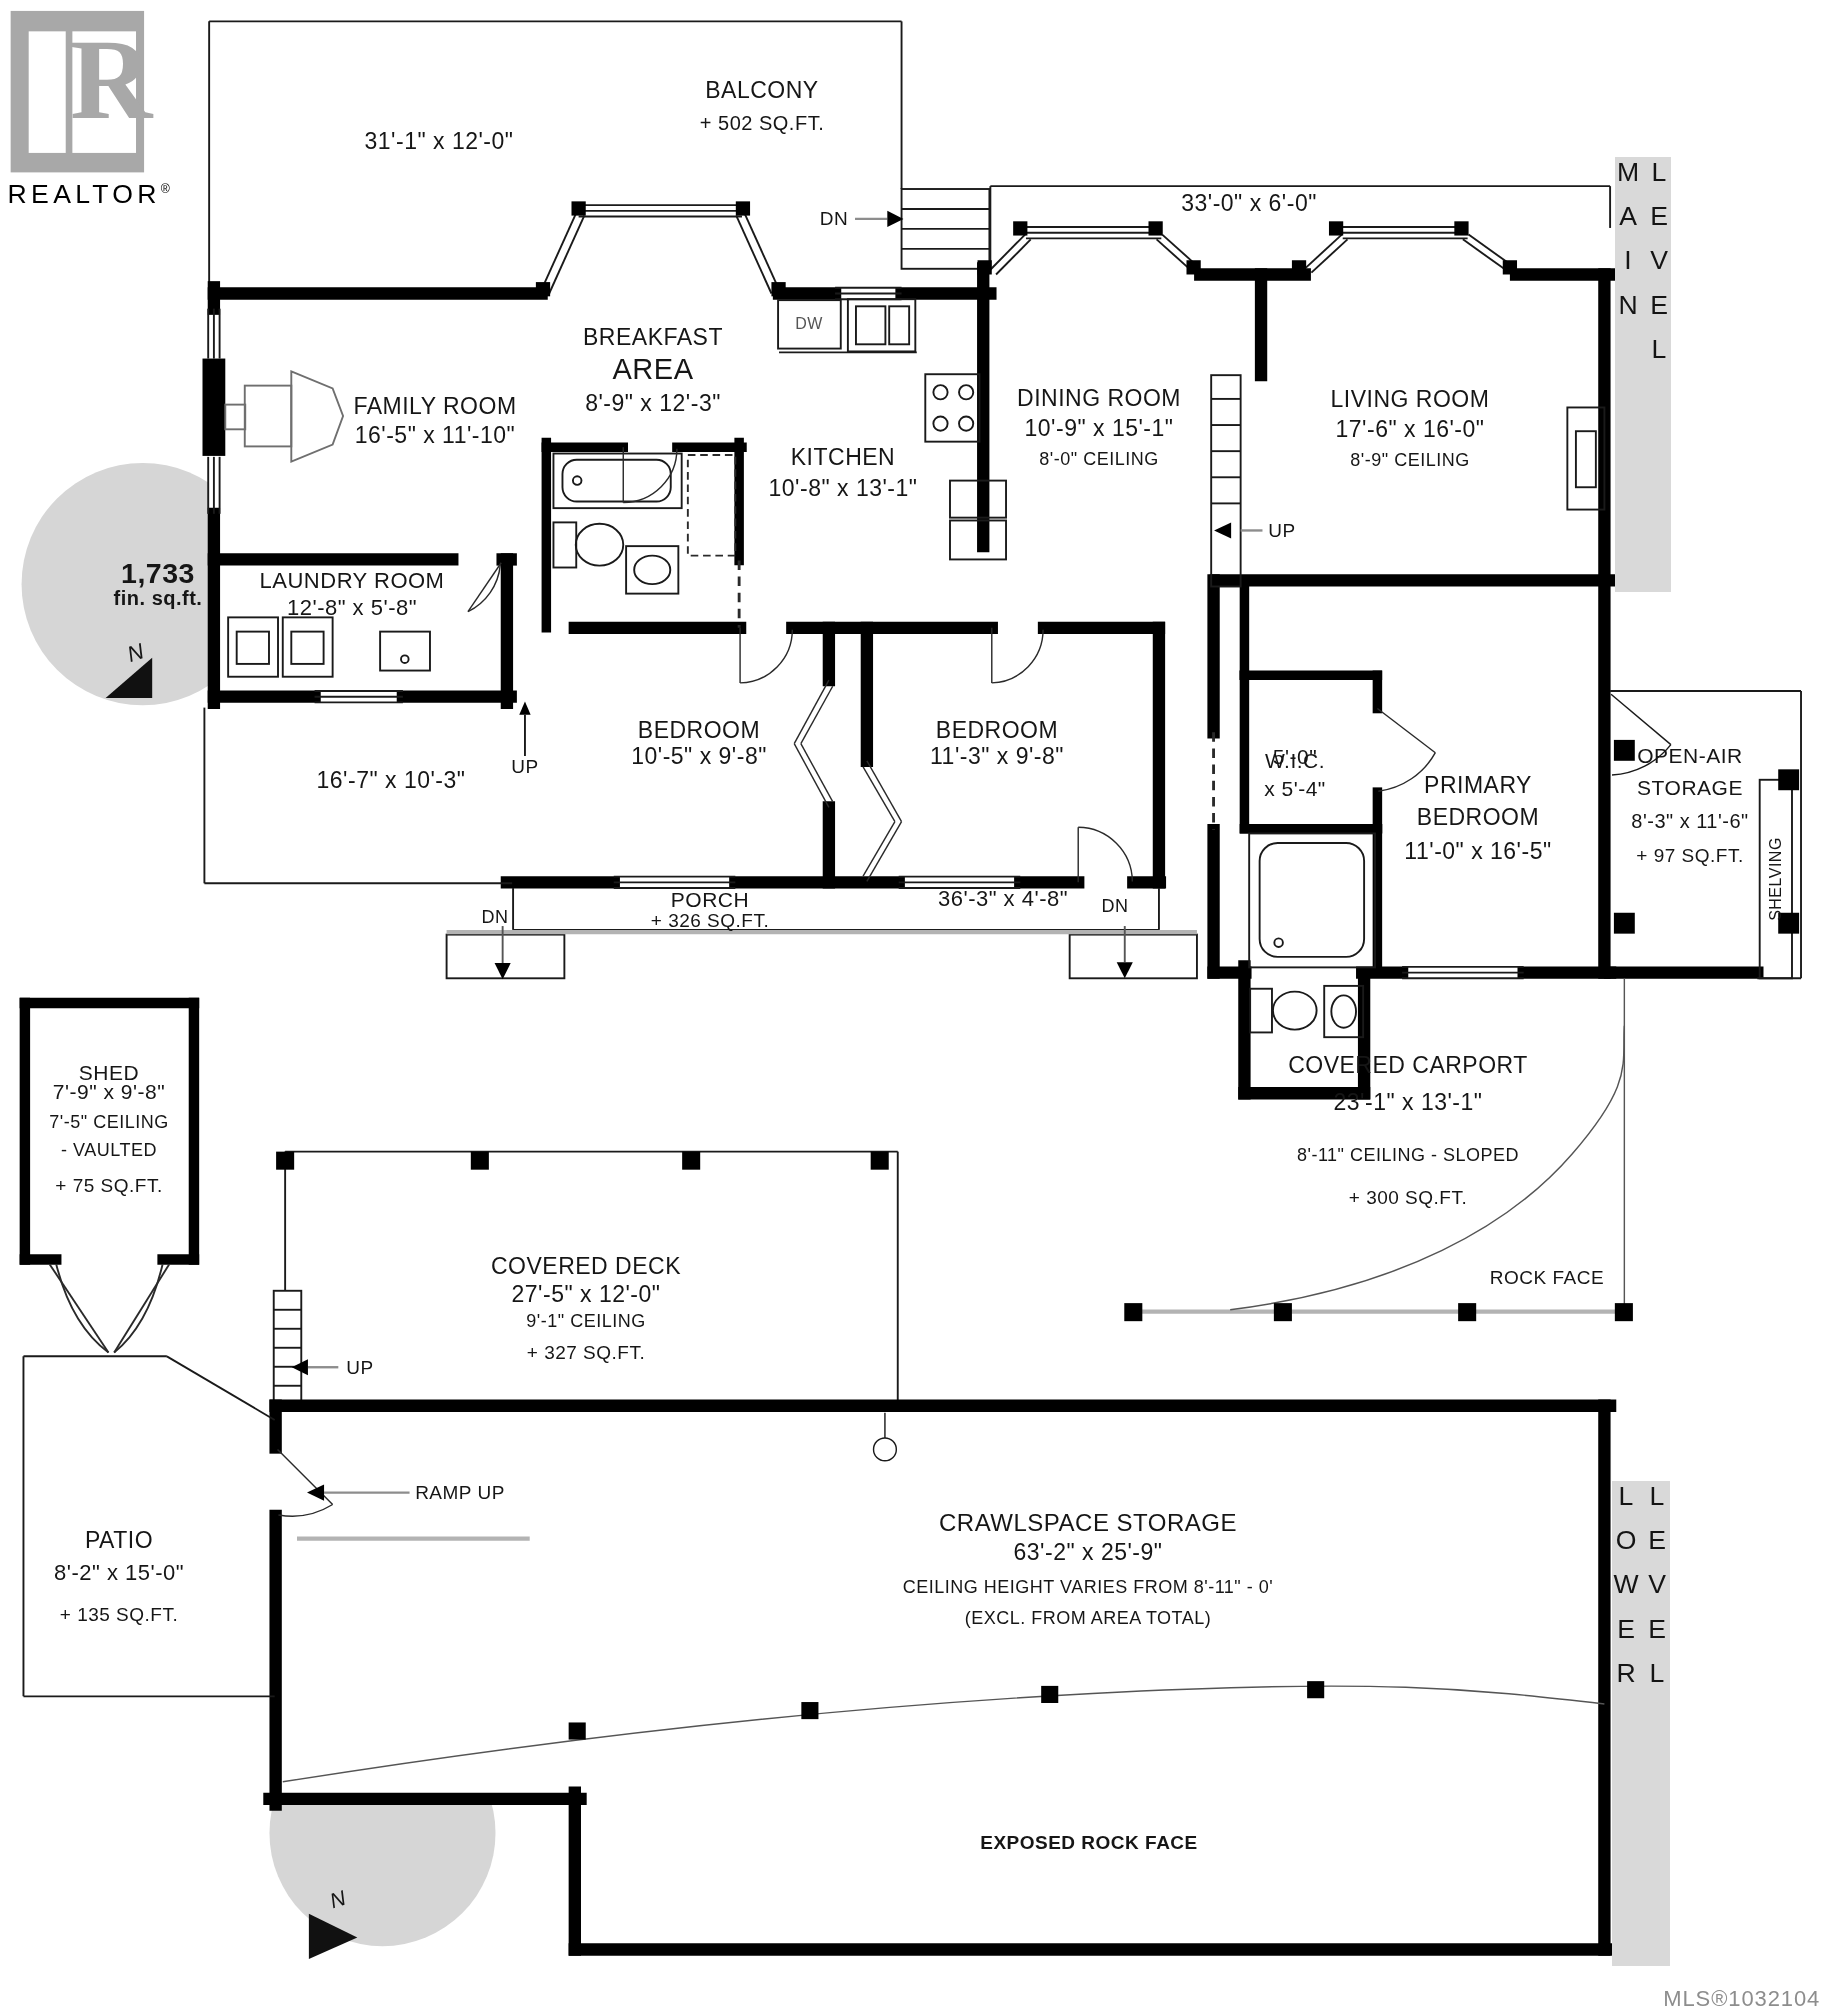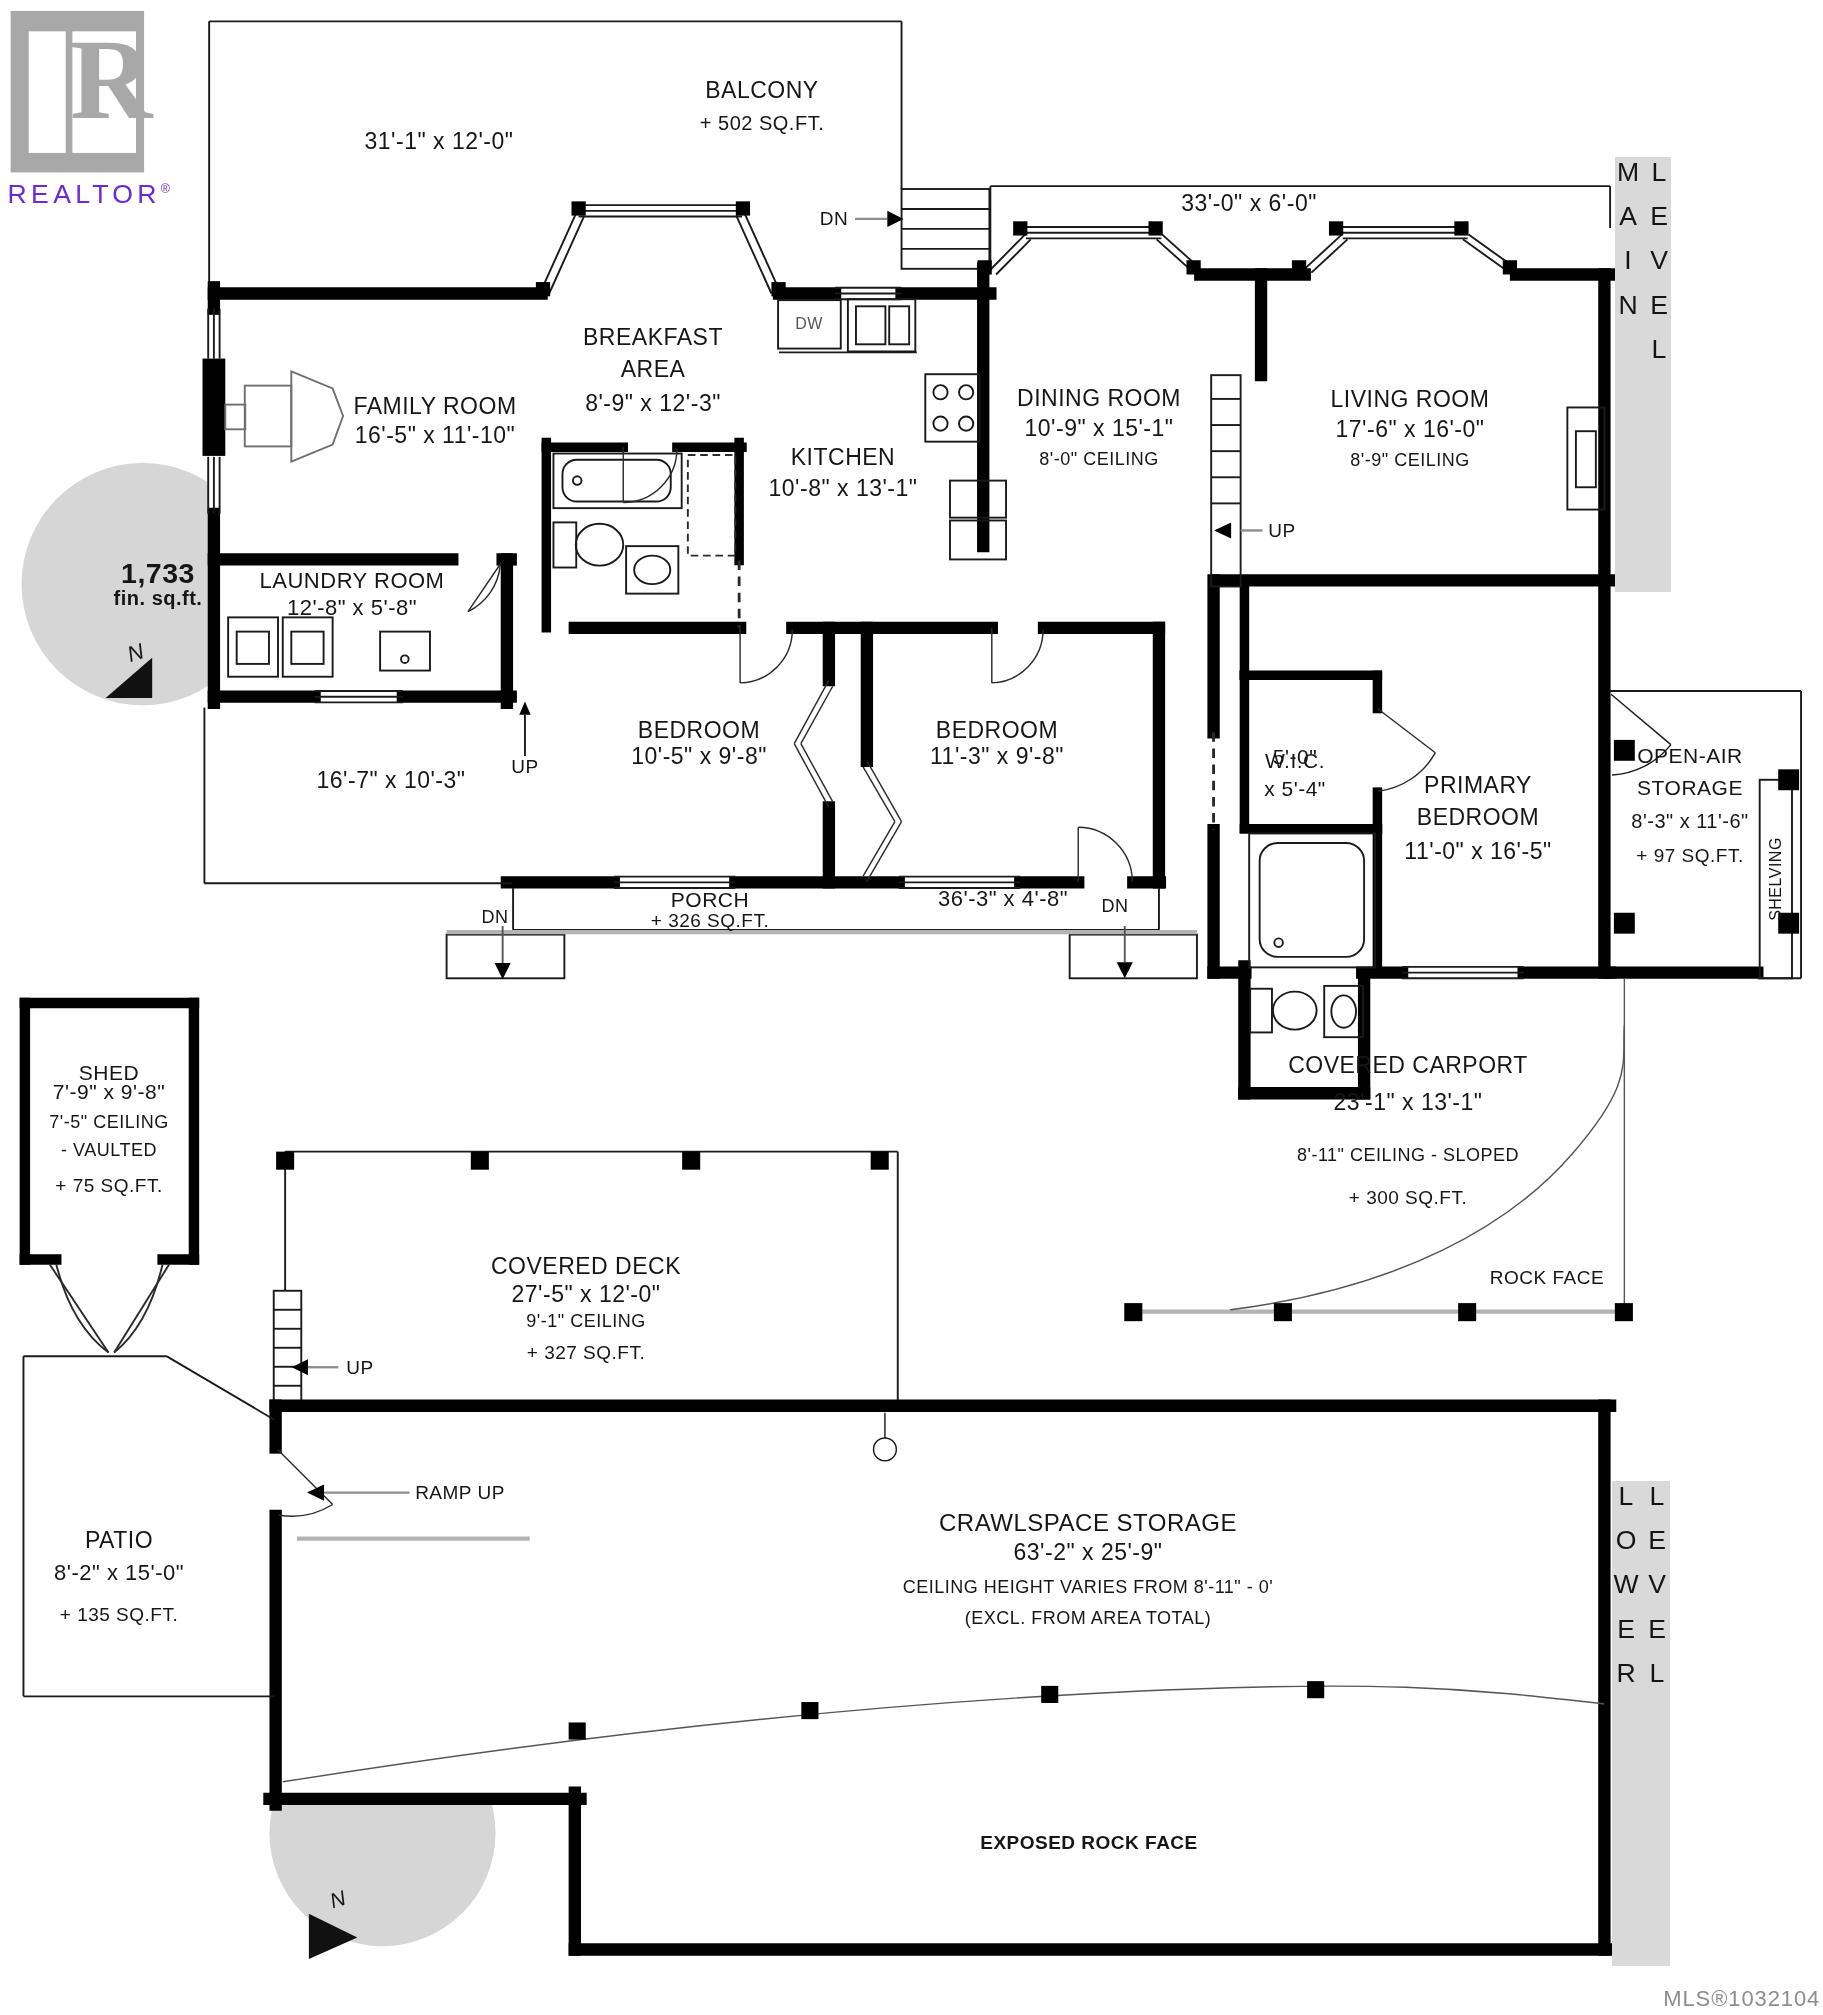--- a/index.html
+++ b/index.html
@@ -9,21 +9,21 @@
   .lbl{position:absolute;transform:translate(-50%,-50%);font-family:"Liberation Sans",sans-serif;
        color:#161616;white-space:nowrap;text-align:center;line-height:1;letter-spacing:0.5px;}
   .b{font-weight:700;}
   .rot90{transform:translate(-50%,-50%) rotate(-90deg);}
   .ital{font-style:italic;}
   .levelbar{position:absolute;background:#d9d9d9;display:flex;align-items:center;justify-content:center;}
   .levelbar span{writing-mode:vertical-lr;text-orientation:upright;letter-spacing:14.2px;word-spacing:37px;
        font-size:26.6px;color:#141414;font-family:"Liberation Sans",sans-serif;}
   .mls{position:absolute;right:3.8px;bottom:2.8px;font-size:22px;color:#8d8d8d;letter-spacing:0.9px;
        font-family:"Liberation Sans",sans-serif;}
-  .realtor{position:absolute;left:7.6px;top:179px;font-size:26.6px;color:#6d28d9;letter-spacing:4.3px;
+  .realtor{position:absolute;left:7.6px;top:179px;font-size:26.6px;color:#000000;letter-spacing:4.3px;
        font-family:"Liberation Sans",sans-serif;}
   .realtor sup{font-size:12.3px;}
   .logo-r{position:absolute;left:70px;top:23px;font:700 114px "Liberation Serif",serif;color:#a8a8a8;line-height:1;}
 </style>
 </head>
 <body>
 
 <div id="plan">
 
 <svg id="gfx" width="1824" height="2015" viewBox="0 0 3840 4243">
@@ -434,21 +434,21 @@
       <span>LOWER LEVEL</span>
     </div>
 
 <div class="lbl" style="left:762px;top:90px;font-size:23px;">BALCONY</div>
 <div class="lbl" style="left:762px;top:123px;font-size:20px;">+ 502 SQ.FT.</div>
 <div class="lbl" style="left:439px;top:141px;font-size:23px;">31'-1" x 12'-0"</div>
 <div class="lbl" style="left:834px;top:218px;font-size:19px;">DN</div>
 <div class="lbl" style="left:1249px;top:203px;font-size:23px;">33'-0" x 6'-0"</div>
 
 <div class="lbl" style="left:653px;top:337px;font-size:23px;">BREAKFAST</div>
-<div class="lbl" style="left:653px;top:369px;font-size:23px;">AREA</div>
+<div class="lbl" style="left:653px;top:369px;font-size:29px;">AREA</div>
 <div class="lbl" style="left:653px;top:403px;font-size:23px;">8'-9" x 12'-3"</div>
 
 <div class="lbl" style="left:435px;top:406px;font-size:23px;">FAMILY ROOM</div>
 <div class="lbl" style="left:435px;top:435px;font-size:23px;">16'-5" x 11'-10"</div>
 
 <div class="lbl" style="left:843px;top:457px;font-size:23px;">KITCHEN</div>
 <div class="lbl" style="left:843px;top:488px;font-size:23px;">10'-8" x 13'-1"</div>
 <div class="lbl" style="left:809px;top:324px;font-size:16px;color:#555;">DW</div>
 
 <div class="lbl" style="left:1099px;top:398px;font-size:23px;">DINING ROOM</div>

